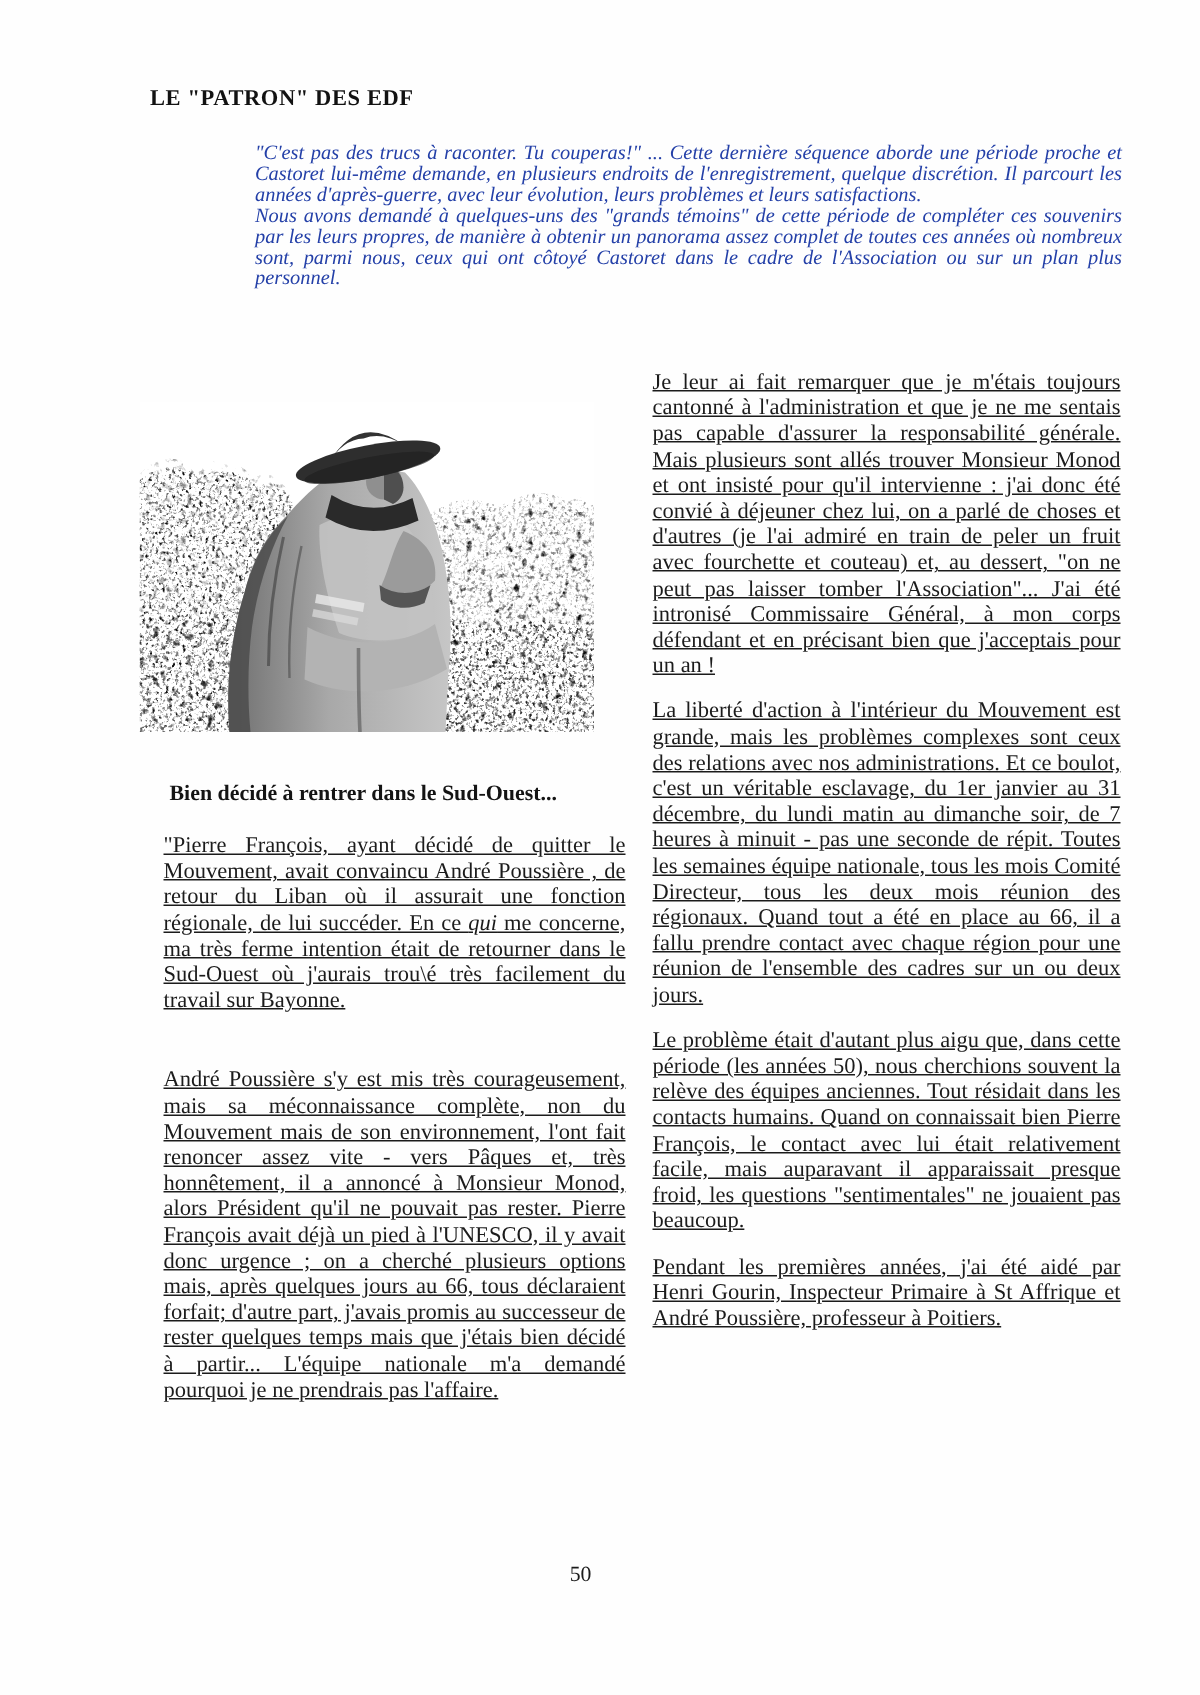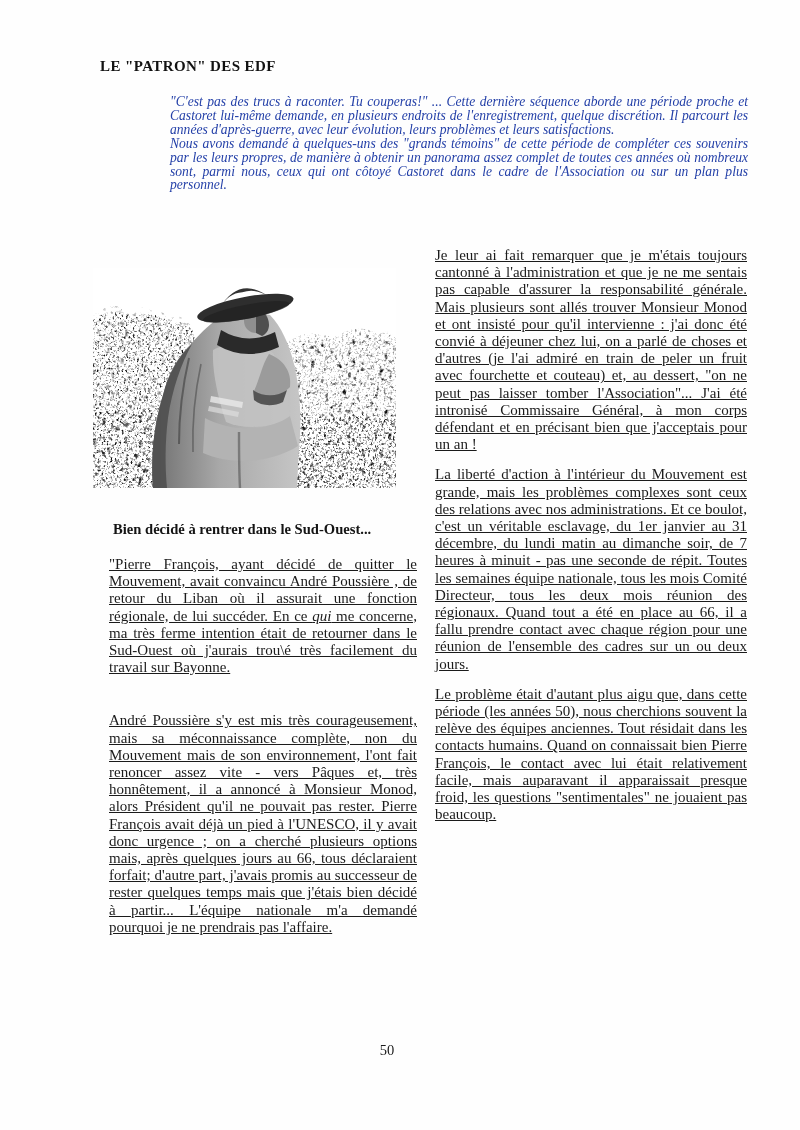--- a/index.html
+++ b/index.html
@@ -163,17 +163,18 @@
   <div class="left-col">
     <p class="caption">Bien décidé à rentrer dans le Sud-Ouest...</p>
     <p class="body-para para1"><span>"Pierre François, ayant décidé de quitter le Mouvement, avait convaincu André Poussière , de retour du Liban où il assurait une fonction régionale, de lui succéder. En ce </span><i>qui</i><span> me concerne, ma très ferme intention était de retourner dans le Sud-Ouest où j'aurais trou\é très facilement du travail sur Bayonne.</span></p>
     <p class="body-para">André Poussière s'y est mis très courageusement, mais sa méconnaissance complète, non du Mouvement mais de son environnement, l'ont fait renoncer assez vite - vers Pâques et, très honnêtement, il a annoncé à Monsieur Monod, alors Président qu'il ne pouvait pas rester. Pierre François avait déjà un pied à l'UNESCO, il y avait donc urgence ; on a cherché plusieurs options mais, après quelques jours au 66, tous déclaraient forfait; d'autre part, j'avais promis au successeur de rester quelques temps mais que j'étais bien décidé à partir... L'équipe nationale m'a demandé pourquoi je ne prendrais pas l'affaire.</p>
   </div>
 
   <div class="right-col">
     <p class="body-para">Je leur ai fait remarquer que je m'étais toujours cantonné à l'administration et que je ne me sentais pas capable d'assurer la responsabilité générale. Mais plusieurs sont allés trouver Monsieur Monod et ont insisté pour qu'il intervienne : j'ai donc été convié à déjeuner chez lui, on a parlé de choses et d'autres (je l'ai admiré en train de peler un fruit avec fourchette et couteau) et, au dessert, "on ne peut pas laisser tomber l'Association"... J'ai été intronisé Commissaire Général, à mon corps défendant et en précisant bien que j'acceptais pour un an !</p>
     <p class="body-para">La liberté d'action à l'intérieur du Mouvement est grande, mais les problèmes complexes sont ceux des relations avec nos administrations. Et ce boulot, c'est un véritable esclavage, du 1er janvier au 31 décembre, du lundi matin au dimanche soir, de 7 heures à minuit - pas une seconde de répit. Toutes les semaines équipe nationale, tous les mois Comité Directeur, tous les deux mois réunion des régionaux. Quand tout a été en place au 66, il a fallu prendre contact avec chaque région pour une réunion de l'ensemble des cadres sur un ou deux jours.</p>
     <p class="body-para">Le problème était d'autant plus aigu que, dans cette période (les années 50), nous cherchions souvent la relève des équipes anciennes. Tout résidait dans les contacts humains. Quand on connaissait bien Pierre François, le contact avec lui était relativement facile, mais auparavant il apparaissait presque froid, les questions "sentimentales" ne jouaient pas beaucoup.</p>
+    <p class="body-para">Pendant les premières années, j'ai été aidé par Henri Gourin, Inspecteur Primaire à St Affrique et André Poussière, professeur à Poitiers.</p>
   </div>
 
   <div class="page-number">50</div>
 
 </div>
 
 </body></html>

